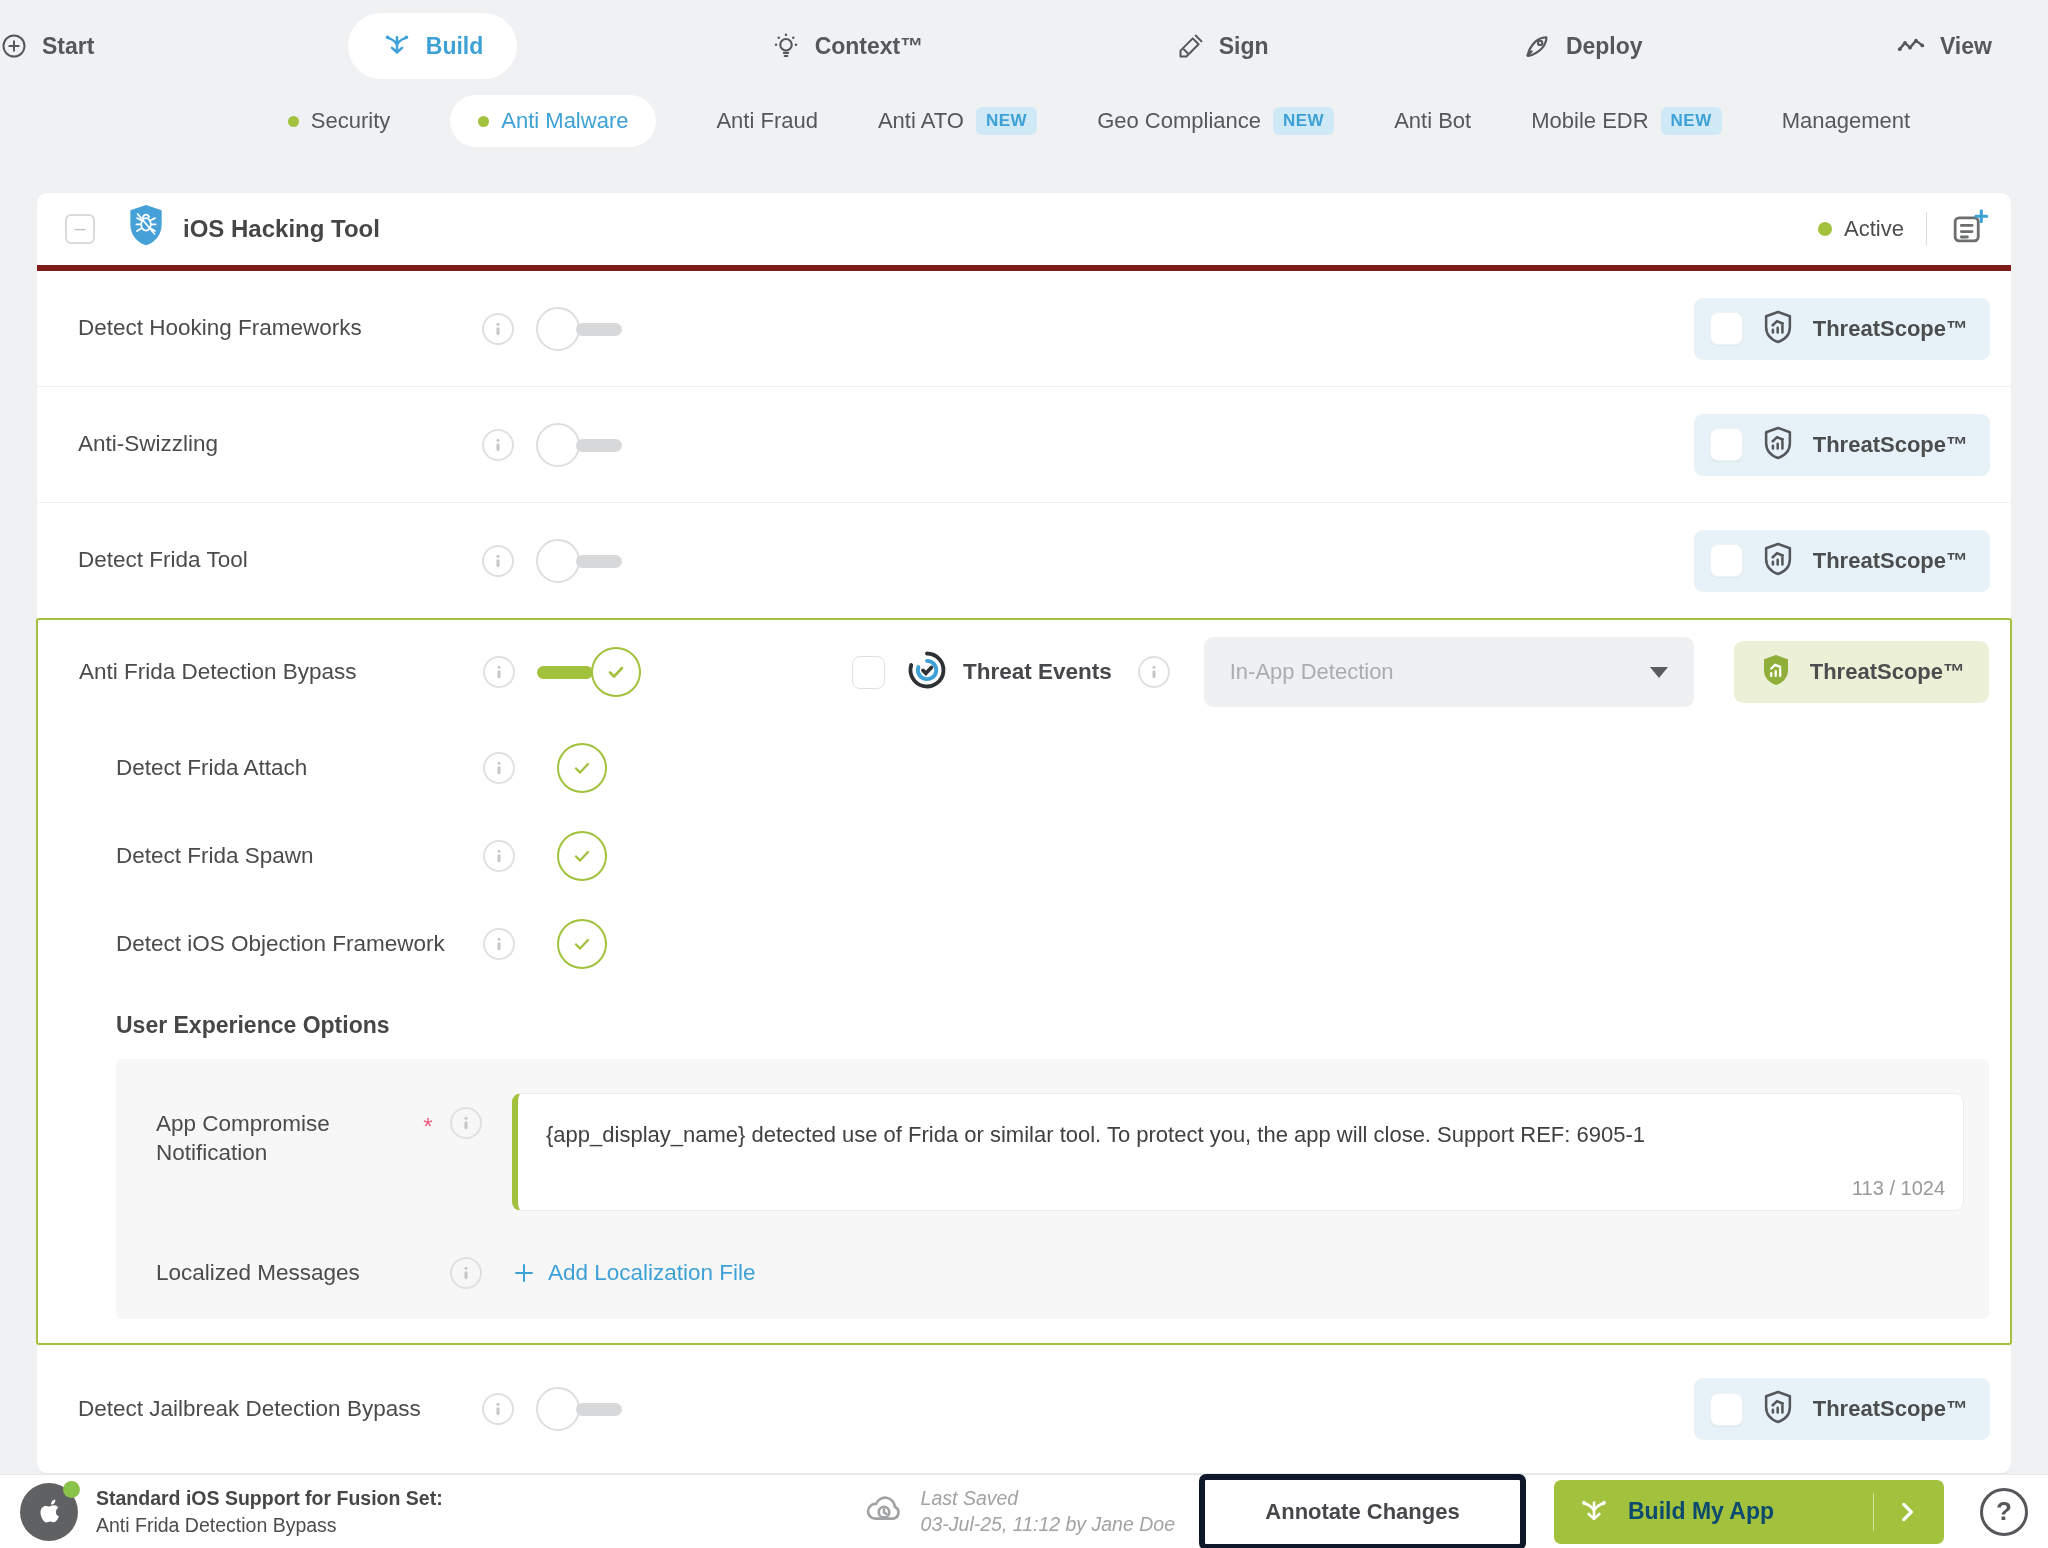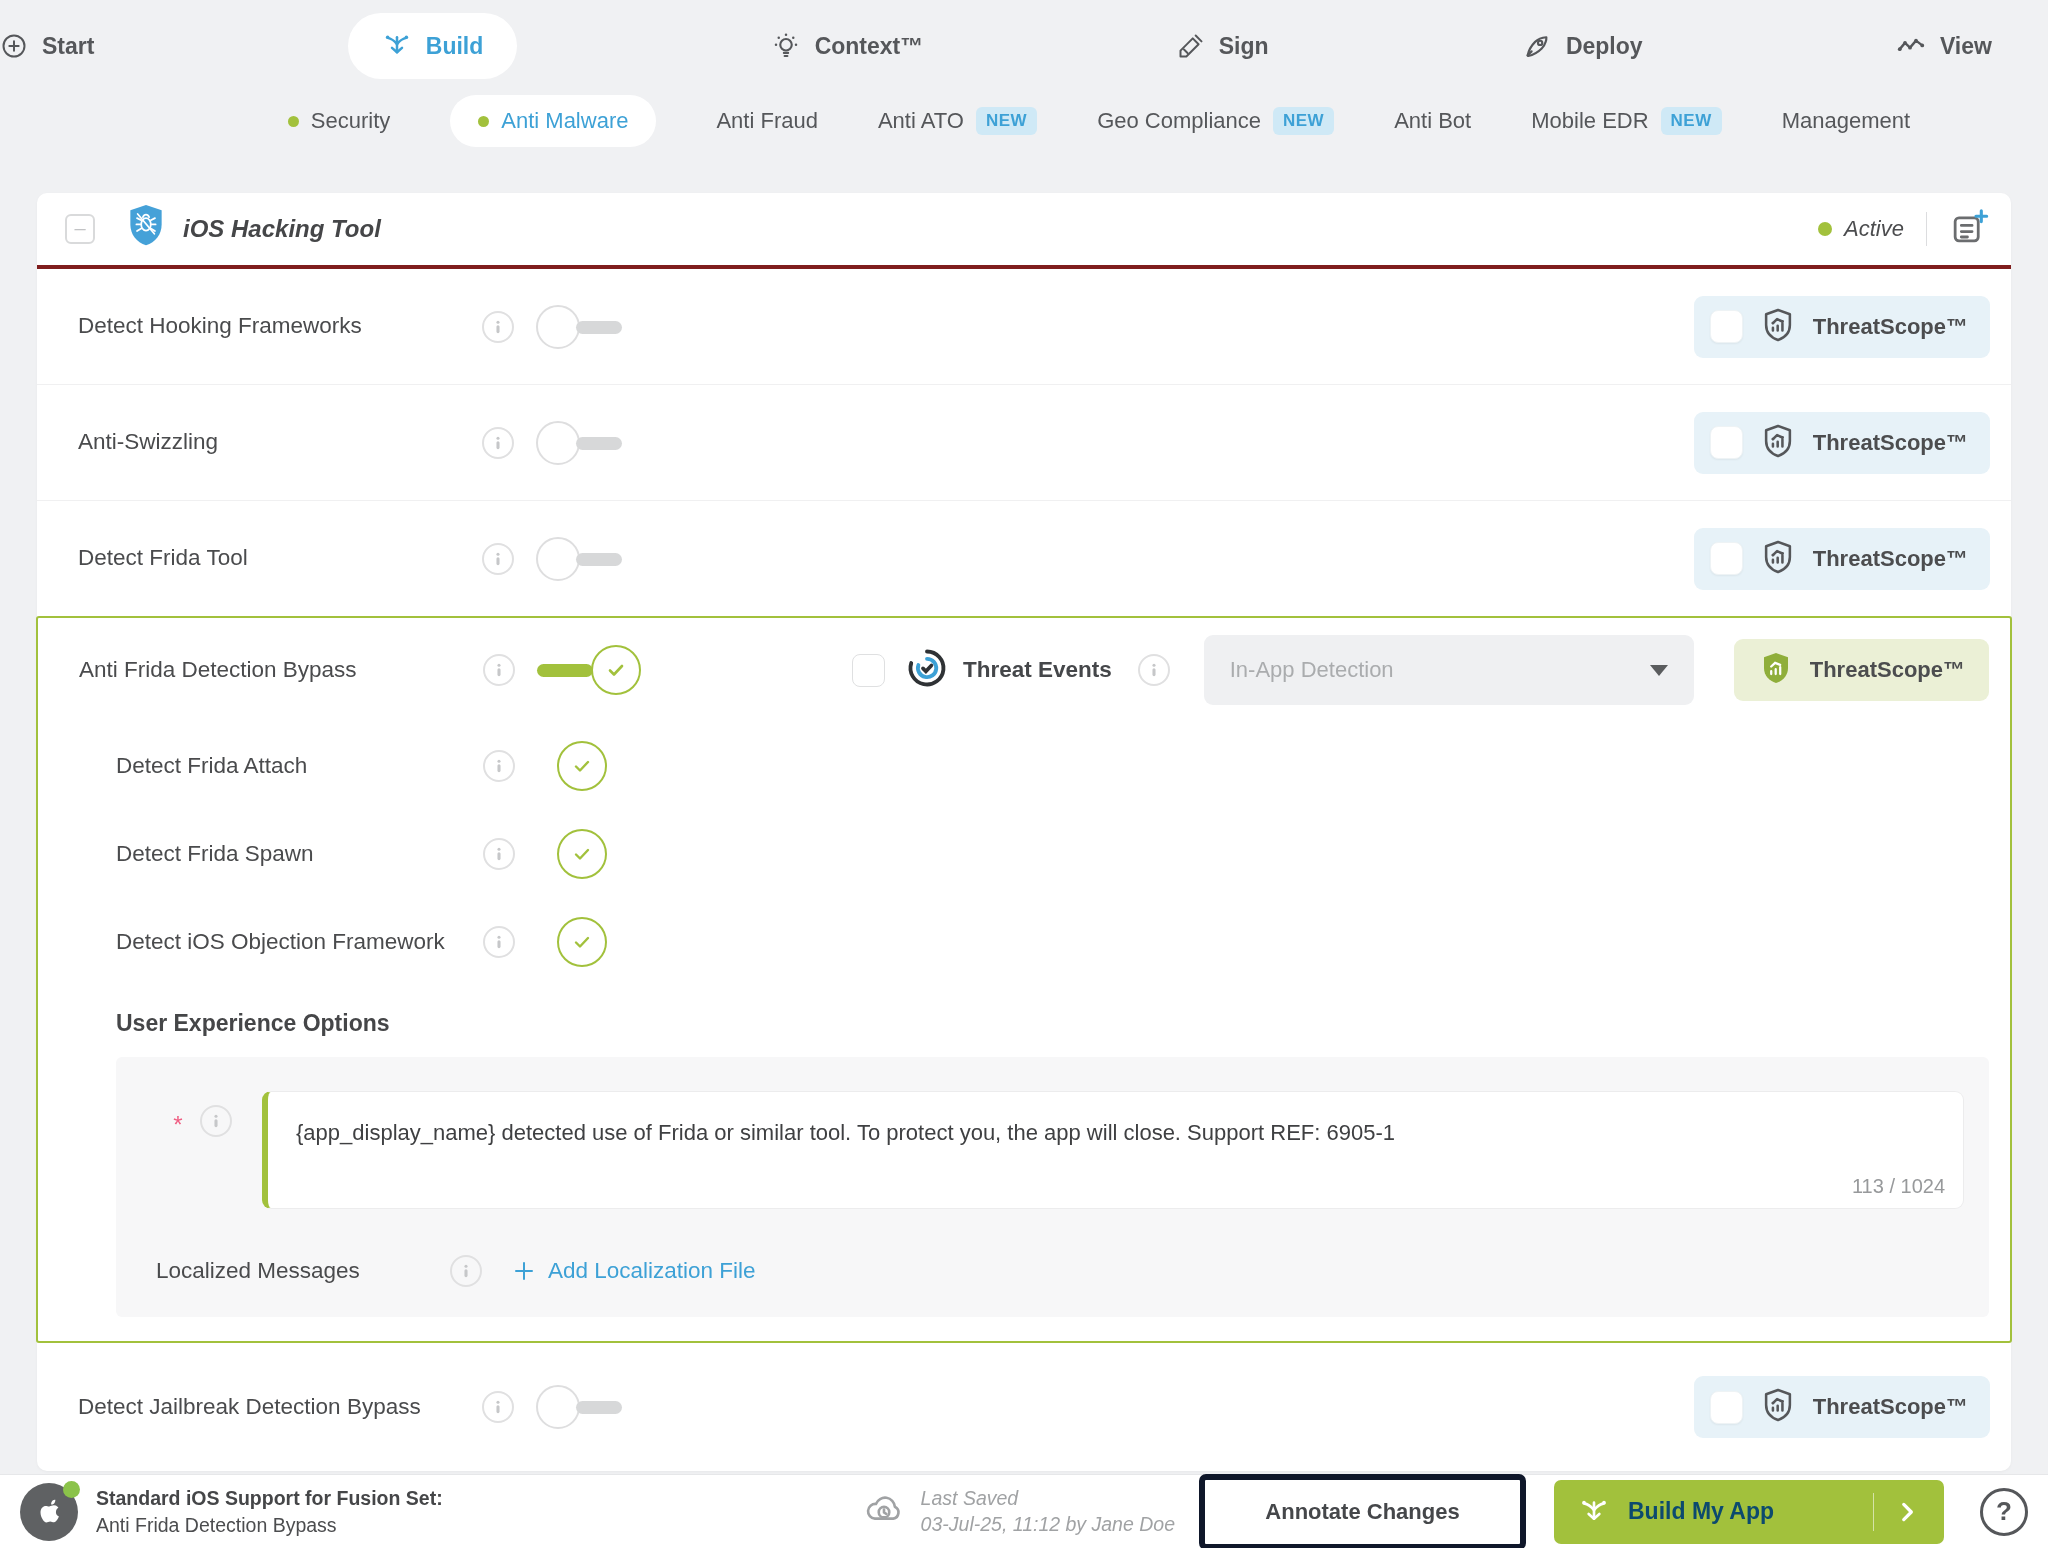--- a/index.html
+++ b/index.html
@@ -15,21 +15,21 @@
   .navitem svg{display:block;}
   .navitem.active{background:#ffffff;border-radius:999px;padding:18px 34px;color:#3da1d6;}
   
   .subnav{height:58px;display:flex;align-items:center;justify-content:center;gap:60px;padding-left:150px;}
   .subitem{display:flex;align-items:center;gap:12px;font-size:22px;color:#55575a;cursor:pointer;white-space:nowrap;}
   .subitem .dot{width:11px;height:11px;border-radius:50%;background:#a2c13c;}
   .subitem.active{background:#ffffff;border-radius:999px;padding:13px 28px;color:#3da1d6;}
   .newbadge{background:#cfe9f6;color:#3da1d6;font-size:17px;font-weight:bold;border-radius:6px;padding:4px 10px;letter-spacing:.5px;}
   
   .card{position:absolute;left:37px;top:193px;width:1974px;background:#ffffff;border-radius:10px;box-shadow:0 1px 3px rgba(0,0,0,.04);}
-  .card-head{height:72px;display:flex;align-items:center;padding:0 22px 0 28px;border-bottom:4px solid #7f1d1d;font-style:italic;}
+  .card-head{height:72px;display:flex;align-items:center;padding:0 22px 0 28px;border-bottom:6px solid #7f1d1d;}
   .collapse-btn{width:26px;height:26px;border:2px solid #d9dadb;border-radius:6px;color:#c2c3c5;display:flex;align-items:center;justify-content:center;cursor:pointer;background:#fff;}
   .collapse-btn::after{content:"–";font-size:20px;line-height:1;margin-top:-2px;}
   .card-title{font-size:24px;font-weight:bold;color:#454648;margin-left:16px;}
   .head-shield{margin-left:30px;}
   .head-right{margin-left:auto;display:flex;align-items:center;gap:22px;}
   .status{display:flex;align-items:center;gap:12px;font-size:22px;color:#4c4d4f;}
   .status .dot{width:14px;height:14px;border-radius:50%;background:#a2c13c;}
   .vdiv{width:1px;height:34px;background:#dcdddf;}
   
   .frow{height:115px;display:flex;align-items:center;padding:0 21px 0 41px;}
@@ -394,20 +394,21 @@
           <svg width="24" height="24" viewBox="0 0 24 24" fill="none" stroke="#a2c13c" stroke-width="2.4" stroke-linecap="round" stroke-linejoin="round">
             <path d="M6 12.5l4 4 8-8.5"></path>
           </svg>
         </div>
     </div>
 
     <div class="ux-title">User Experience Options</div>
 
     <div class="uxpanel">
       <div class="notif-row">
+        <div class="notif-label">App Compromise Notification</div>
         <div class="req">*</div>
         <div class="info">
             <svg width="14" height="14" viewBox="0 0 10 10">
               <circle cx="5" cy="1.6" r="1.1" fill="#c6c7c9"></circle>
               <rect x="3.9" y="3.8" width="2.2" height="5.6" rx="1.1" fill="#c6c7c9"></rect>
             </svg>
           </div>
         <div class="msgbox">
           <div class="msg">{app_display_name} detected use of Frida or similar tool. To protect you, the app will close. Support REF: 6905-1</div>
           <div class="counter">113 / 1024</div>

